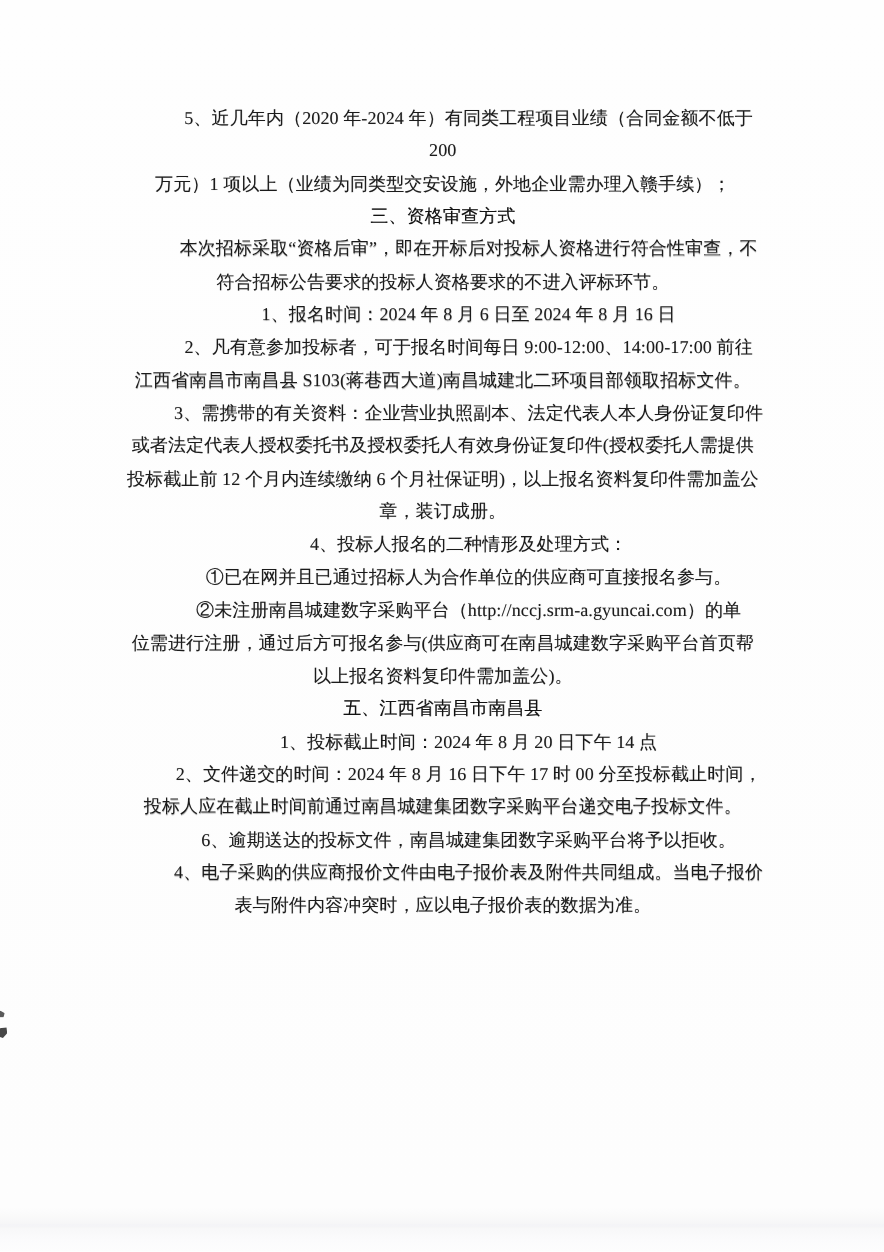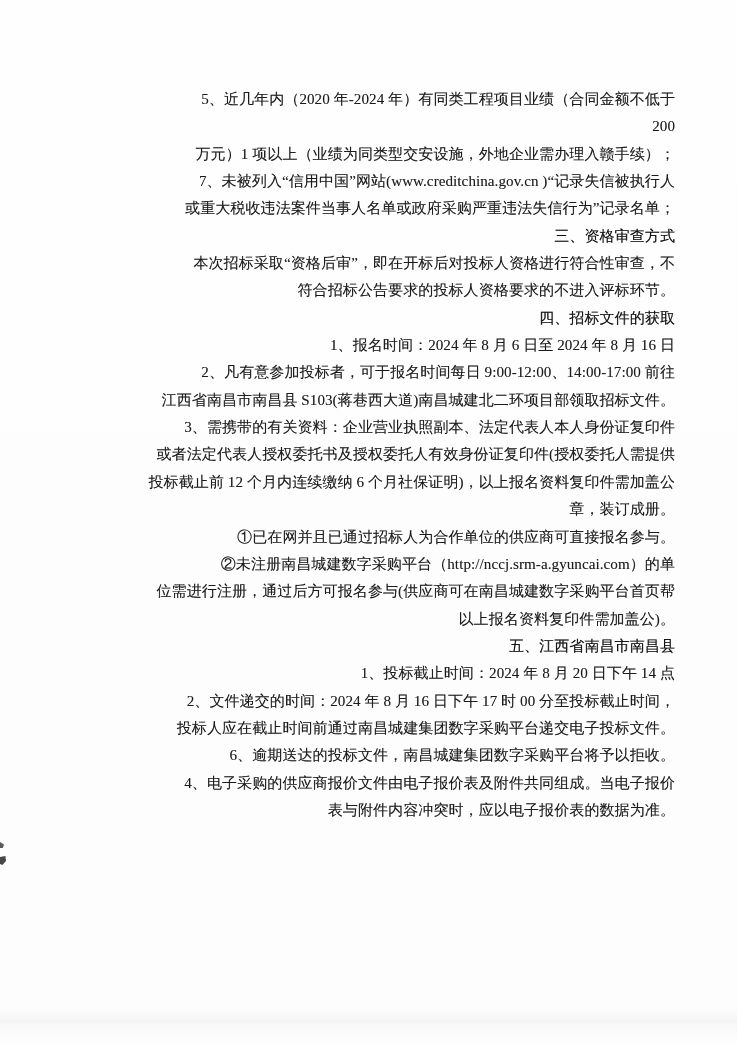--- a/index.html
+++ b/index.html
@@ -20,24 +20,23 @@
     background: linear-gradient(180deg, #fefefe 0%, #fdfdfd 96.5%, #f6f6f7 97.8%, #fbfbfc 99%, #fdfdfd 100%);
   }
   .doc-body {
     position: absolute;
     left: 99px;
     top: 86px;
     width: 540px;
     font-size: 15px;
     line-height: 27.35px;
     color: #1b1b1b;
-    text-align: right;
+    text-align: center;
     letter-spacing: 0.1px;
     text-shadow: 0.2px 0.2px 0.6px rgba(25,25,25,0.35);
-    margin-left: 36px;
   }
   .para {
     margin: 0;
     white-space: pre-line;
   }
   .para.indent {
     text-indent: 43px;
   }
   .para.heading {
     font-weight: normal;
@@ -73,33 +72,31 @@
     opacity: 0.8;
   }
 </style>
 </head>
 <body>
 
 <div class="page">
   <div class="doc-body">
       <p class="para indent">5、近几年内（2020 年-2024 年）有同类工程项目业绩（合同金额不低于 200
 万元）1 项以上（业绩为同类型交安设施，外地企业需办理入赣手续）；</p>
-      <p class="para indent">7、未被列入“信用中国”网站(www.creditchina.gov.cn )“记录失信被执行人
-或重大税收违法案件当事人名单或政府采购严重违法失信行为”记录名单；</p>
       <p class="para heading">三、资格审查方式</p>
       <p class="para indent">本次招标采取“资格后审”，即在开标后对投标人资格进行符合性审查，不
 符合招标公告要求的投标人资格要求的不进入评标环节。</p>
-      <p class="para heading">四、招标文件的获取</p>
       <p class="para indent">1、报名时间：2024 年 8 月 6 日至 2024 年 8 月 16 日</p>
       <p class="para indent">2、凡有意参加投标者，可于报名时间每日 9:00-12:00、14:00-17:00 前往
 江西省南昌市南昌县 S103(蒋巷西大道)南昌城建北二环项目部领取招标文件。</p>
       <p class="para indent">3、需携带的有关资料：企业营业执照副本、法定代表人本人身份证复印件
 或者法定代表人授权委托书及授权委托人有效身份证复印件(授权委托人需提供
 投标截止前 12 个月内连续缴纳 6 个月社保证明)，以上报名资料复印件需加盖公
 章，装订成册。</p>
+      <p class="para indent">4、投标人报名的二种情形及处理方式：</p>
       <p class="para indent">①已在网并且已通过招标人为合作单位的供应商可直接报名参与。</p>
       <p class="para indent">②未注册南昌城建数字采购平台（http://nccj.srm-a.gyuncai.com）的单
 位需进行注册，通过后方可报名参与(供应商可在南昌城建数字采购平台首页帮
 以上报名资料复印件需加盖公)。</p>
       <p class="para heading">五、江西省南昌市南昌县</p>
       <p class="para indent">1、投标截止时间：2024 年 8 月 20 日下午 14 点</p>
       <p class="para indent">2、文件递交的时间：2024 年 8 月 16 日下午 17 时 00 分至投标截止时间，
 投标人应在截止时间前通过南昌城建集团数字采购平台递交电子投标文件。</p>
       <p class="para indent">6、逾期送达的投标文件，南昌城建集团数字采购平台将予以拒收。</p>
       <p class="para indent">4、电子采购的供应商报价文件由电子报价表及附件共同组成。当电子报价

